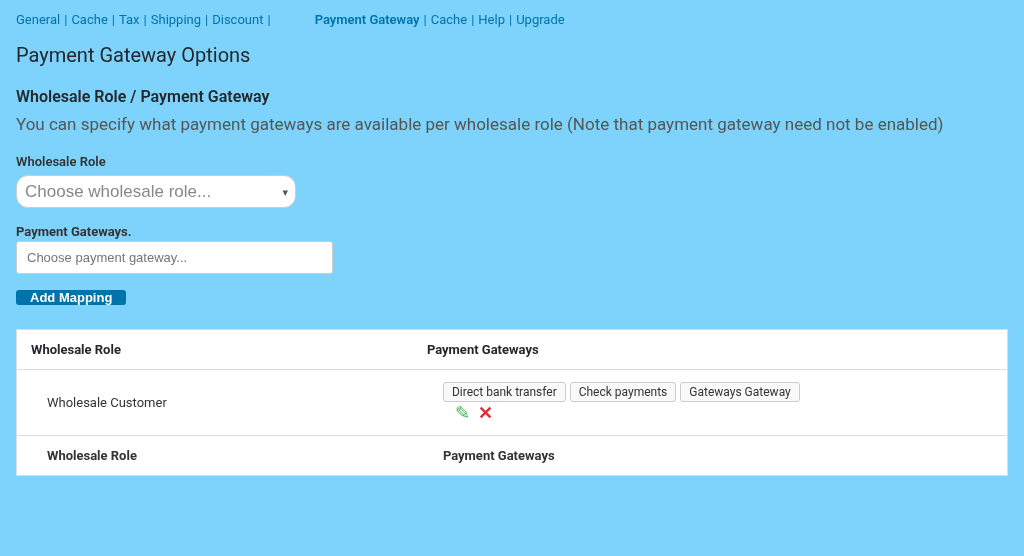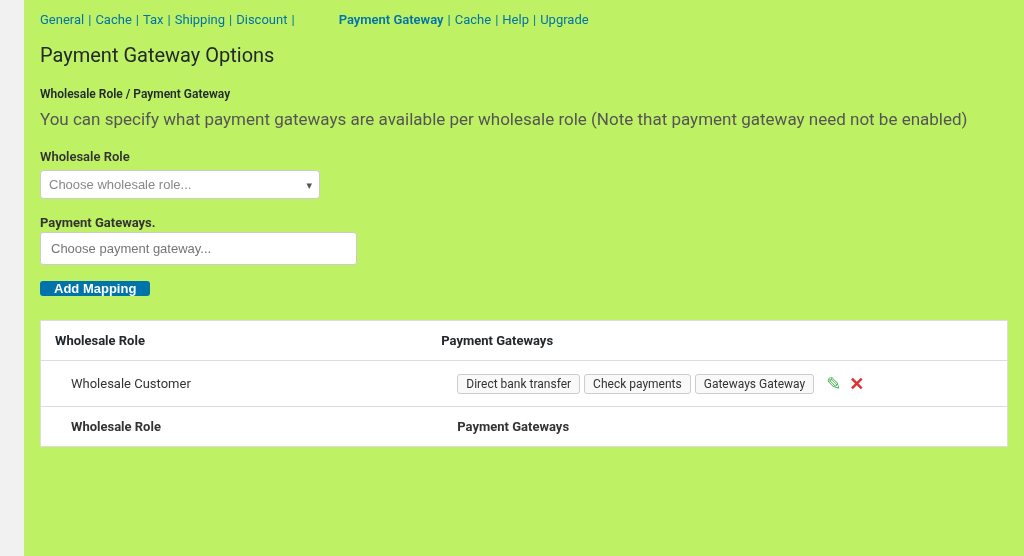--- a/index.html
+++ b/index.html
@@ -4,24 +4,23 @@
   <style>
     * { box-sizing: border-box; margin: 0; padding: 0; }
     body {
       font-family: -apple-system, BlinkMacSystemFont, "Segoe UI", Roboto, sans-serif;
       font-size: 13px;
       color: #333;
       background: #f1f1f1;
       padding: 0;
     }
     .page-wrap {
-      background: #bef264;
+      background: #7dd3fc;
       padding: 12px 16px;
       min-height: 556px;
-      margin-left: 24px;
     }
     .nav-bar {
       display: flex;
       flex-wrap: wrap;
       gap: 0;
       margin-bottom: 16px;
       font-size: 13px;
     }
     .nav-bar a, .nav-bar span {
       color: #0073aa;
@@ -38,21 +37,21 @@
       cursor: default;
       padding-left: 40px;
     }
     .page-title {
       font-size: 20px;
       font-weight: 400;
       color: #23282d;
       margin-bottom: 20px;
     }
     .section-title {
-      font-size: 12px;
+      font-size: 16px;
       font-weight: 600;
       color: #23282d;
       margin-bottom: 8px;
     }
     .section-desc {
       font-size: 17px;
       color: #555;
       margin-bottom: 20px;
     }
     .form-group {
@@ -65,23 +64,23 @@
     }
     .select-wrap {
       position: relative;
       display: inline-block;
       width: 280px;
     }
     .select-wrap select {
       width: 100%;
       padding: 6px 24px 6px 8px;
       border: 1px solid #ccc;
-      border-radius: 4px;
-      background: #fff;
-      font-size: 13px;
+      border-radius: 12px;
+      background: #fff;
+      font-size: 17px;
       color: #888;
       appearance: none;
       cursor: pointer;
     }
     .select-wrap .chevron {
       position: absolute;
       right: 8px;
       top: 50%;
       transform: translateY(-50%);
       pointer-events: none;
@@ -173,21 +172,22 @@
     }
     .delete-icon {
       color: #dc3232;
       font-size: 18px;
       cursor: pointer;
       text-decoration: none;
       font-weight: bold;
     }
     .table-row-actions {
       display: flex;
-      align-items: flex-end;
+      align-items: flex-start;
+      flex-direction: column;
     }
     .bottom-row td {
       font-weight: 700;
     }
   </style>
 </head>
 <body>
 
 <div class="page-wrap">
   

